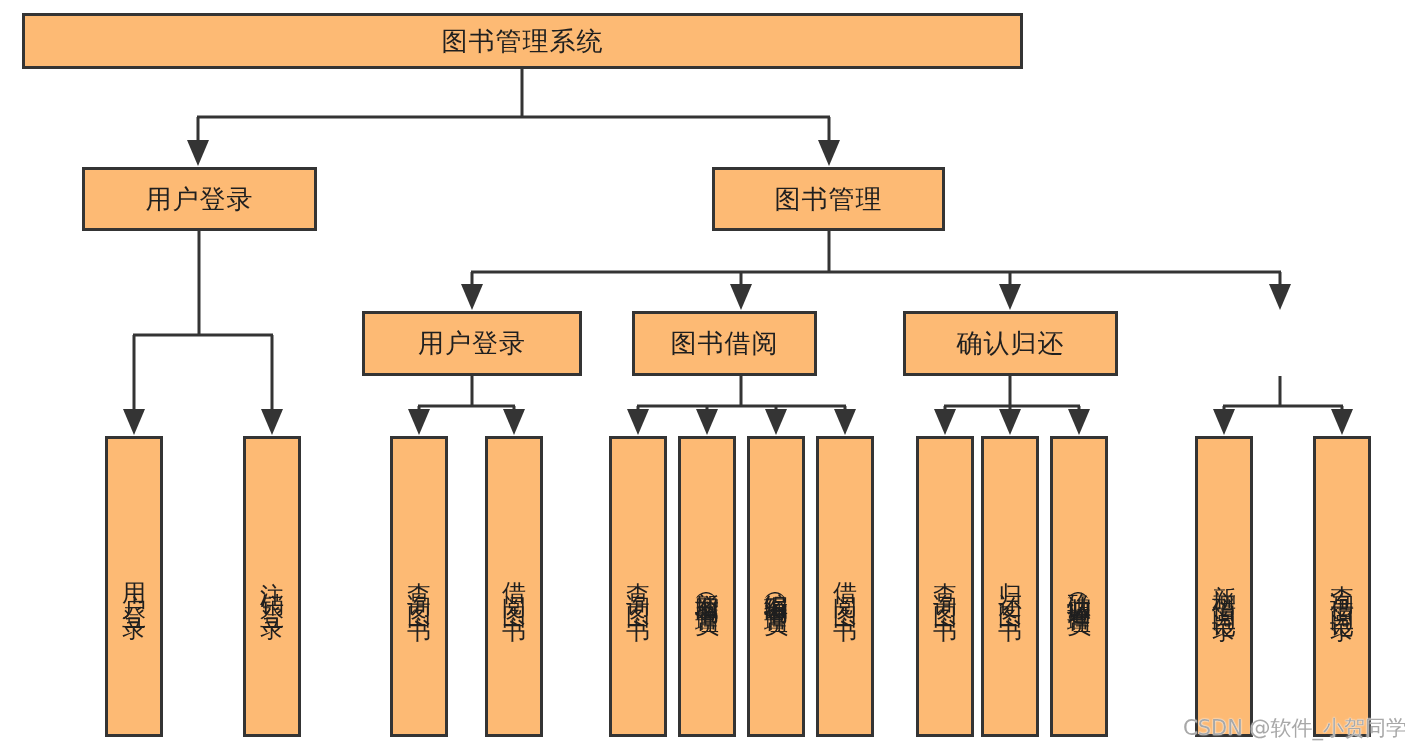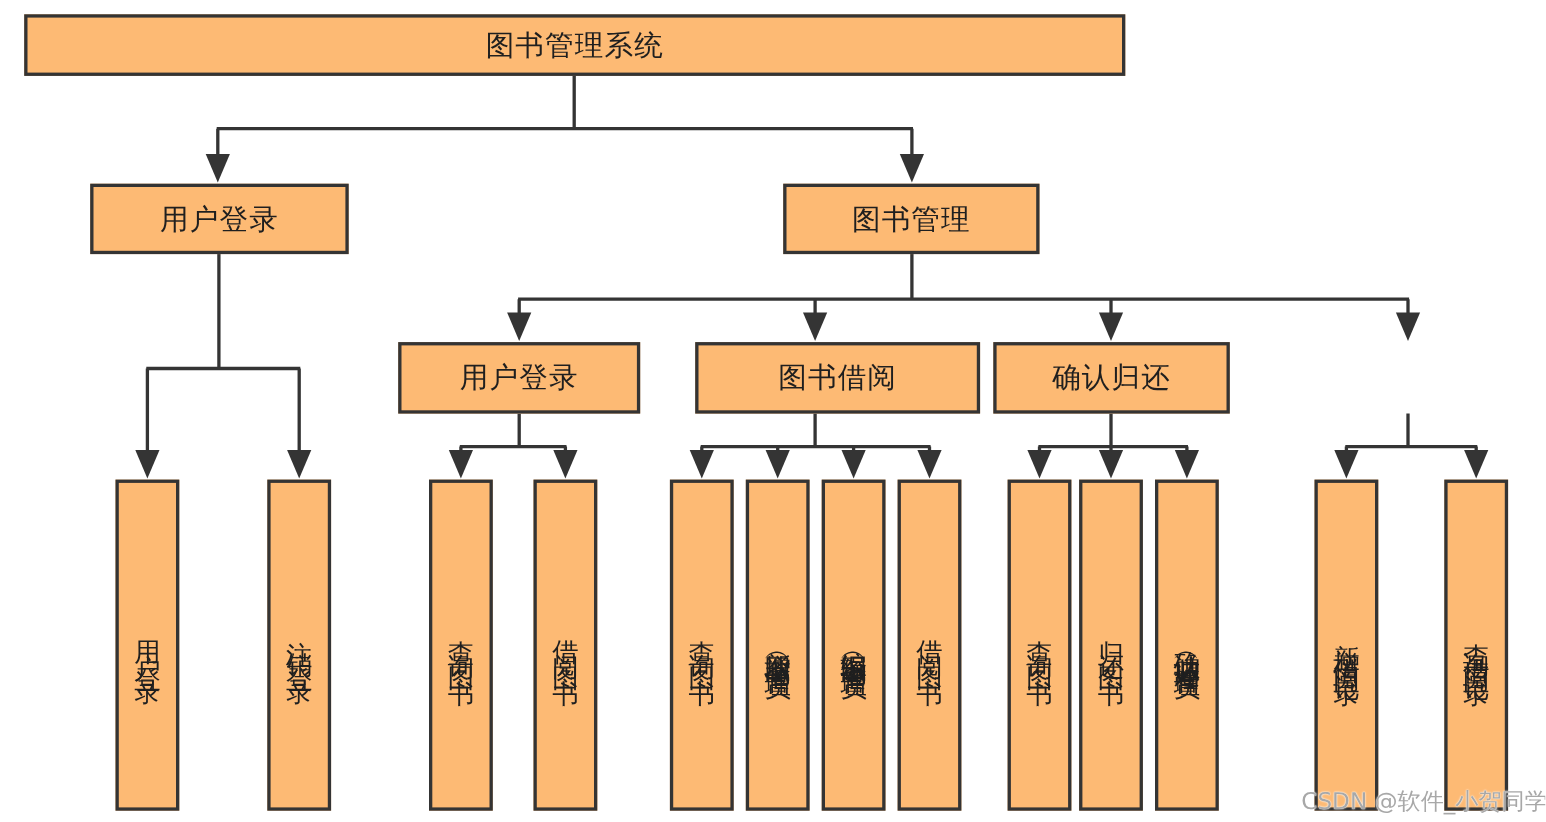--- a/index.html
+++ b/index.html
@@ -60,21 +60,21 @@
   <div class="node" style="left:82px;top:167px;width:235px;height:64px">
     <span class="hlabel">用户登录</span>
   </div>
   <div class="node" style="left:712px;top:167px;width:233px;height:64px">
     <span class="hlabel">图书管理</span>
   </div>
 
   <div class="node" style="left:362px;top:311px;width:220px;height:65px">
     <span class="hlabel">用户登录</span>
   </div>
-  <div class="node" style="left:632px;top:311px;width:259px;height:65px">
+  <div class="node" style="left:632px;top:311px;width:185px;height:65px">
     <span class="hlabel">图书借阅</span>
   </div>
   <div class="node" style="left:903px;top:311px;width:215px;height:65px">
     <span class="hlabel">确认归还</span>
   </div>
 
   <div class="node v" style="left:105px;top:436px">
     <span class="vtext" style="letter-spacing: 12px;">用户登录</span>
   </div>
   <div class="node v" style="left:243px;top:436px">

